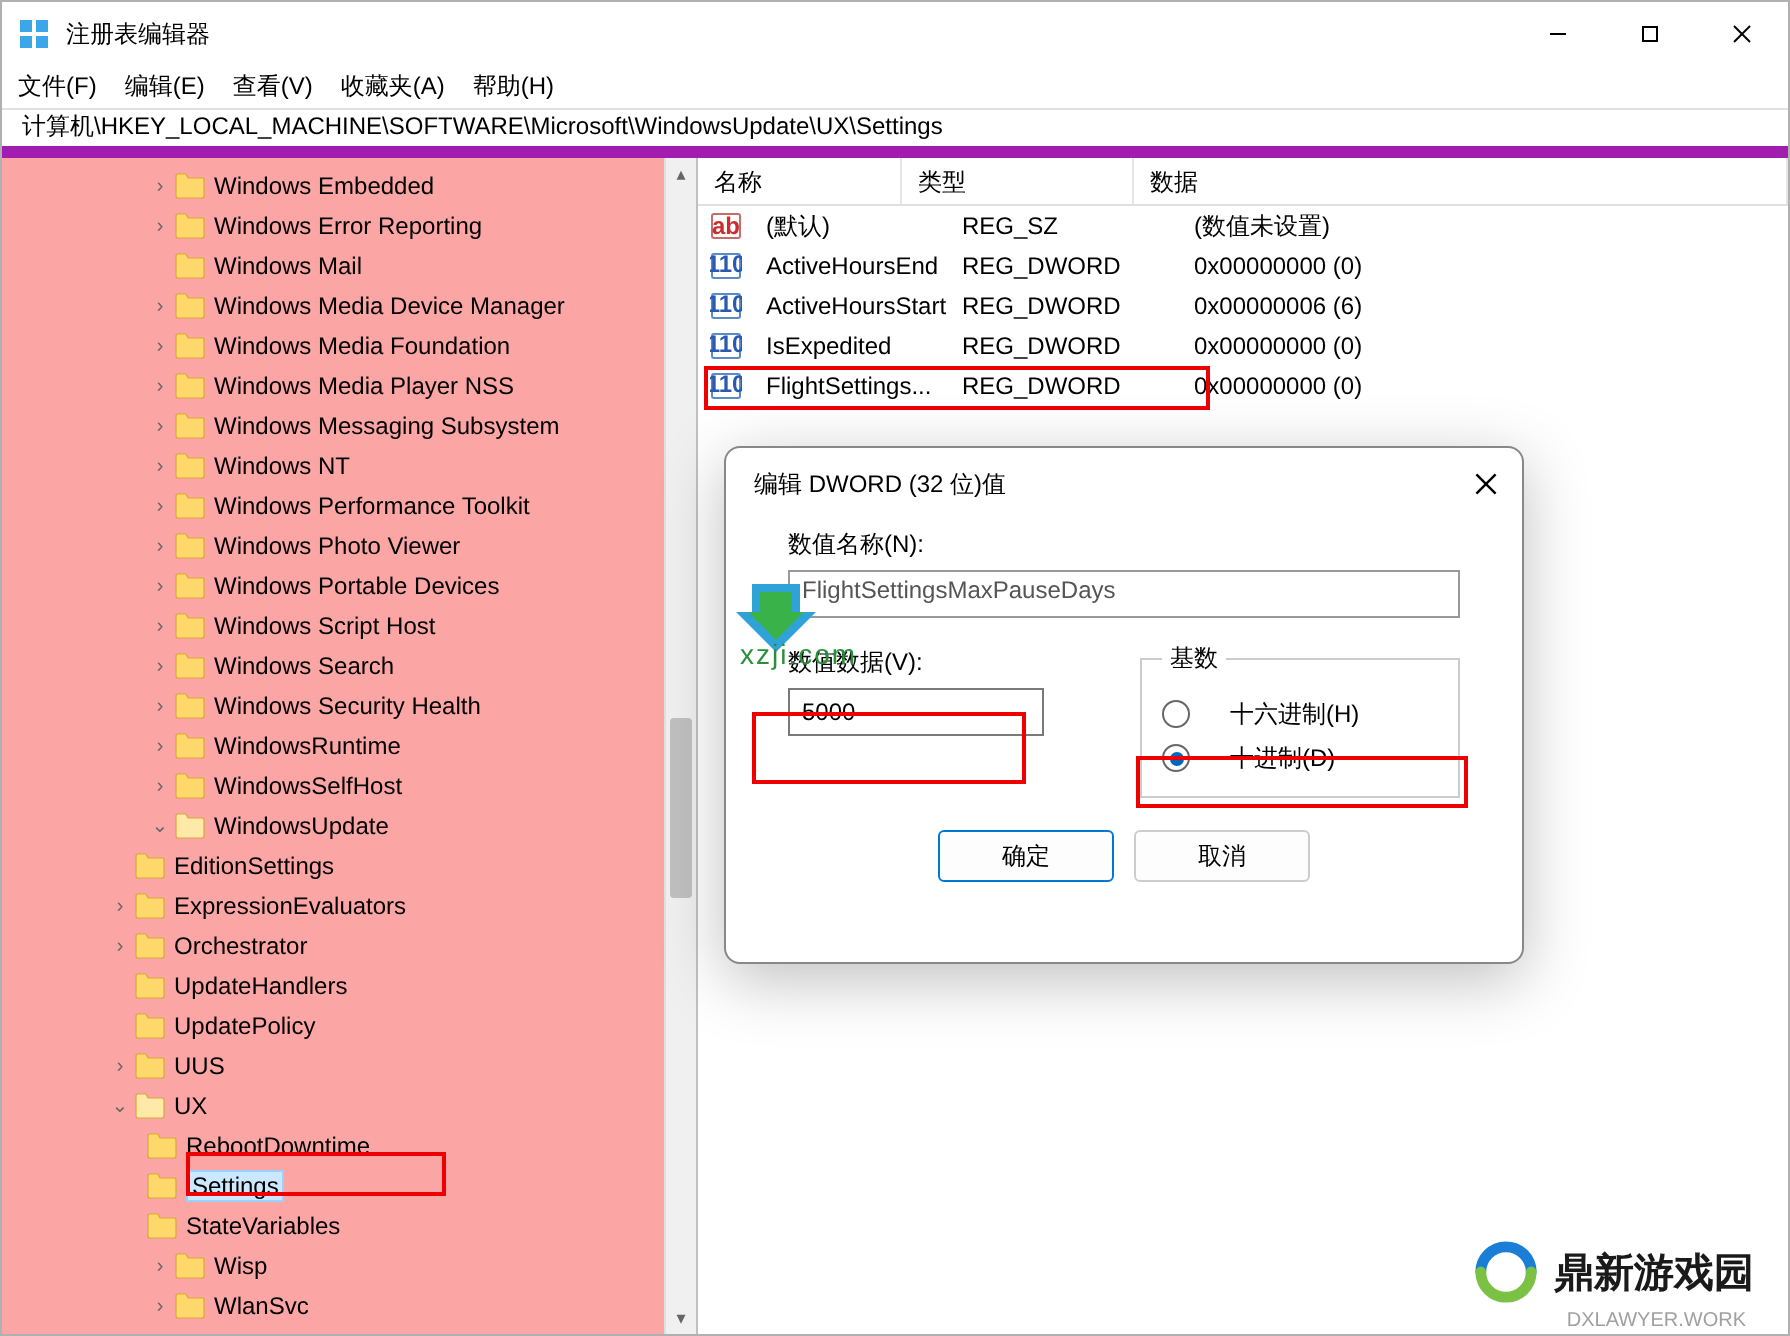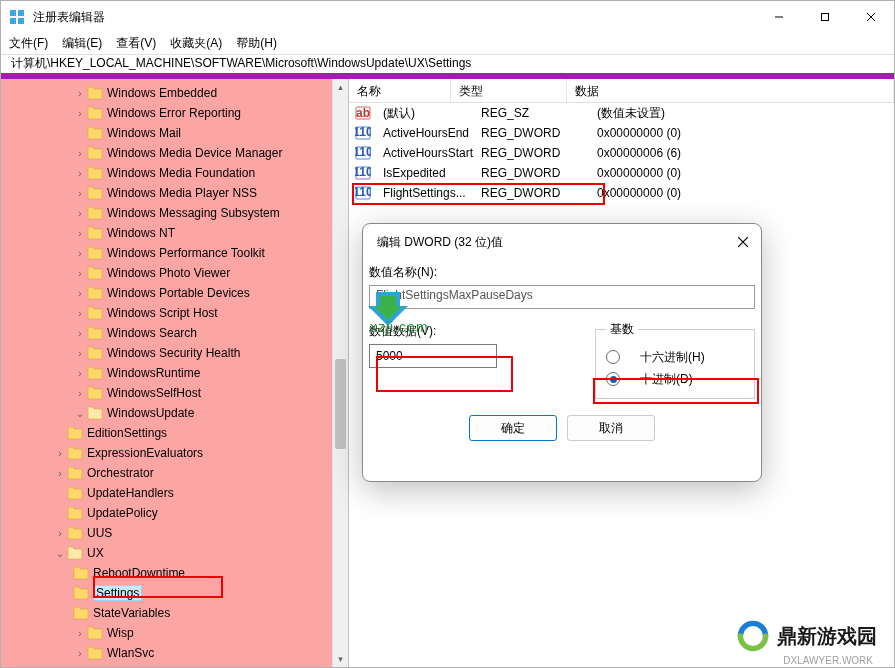--- a/index.html
+++ b/index.html
@@ -36,21 +36,21 @@
 .col-data{flex:1}
 .list-row{height:20px;display:flex;align-items:center}
 .list-row .cell{padding:0 8px;font-size:12px;overflow:hidden;white-space:nowrap}
 .list-row .vicon{width:16px;height:16px;margin-left:6px;margin-right:4px;flex-shrink:0}
 .list-row .cname{width:98px}
 .list-row .ctype{width:116px}
 .list-row .cdata{flex:1}
 .dialog{position:absolute;left:362px;top:223px;width:400px;height:259px;background:#fff;border:1px solid #888;border-radius:8px;box-shadow:0 8px 32px rgba(0,0,0,0.25)}
 .dlg-title{height:36px;display:flex;align-items:center;padding:16px 14px;font-size:12px}
 .dlg-close{width:36px;height:36px;display:flex;align-items:center;justify-content:center;position:absolute;right:0;top:0}
-.dlg-body{padding:0 6px}
+.dlg-body{padding:0 31px}
 .dlg-label{font-size:12px;margin-top:4px;margin-bottom:4px}
 .dlg-field{width:100%;height:24px;border:1px solid #999;padding:2px 6px;font-size:12px;background:#fff;margin-bottom:10px}
 .dlg-row{display:flex;gap:20px}
 .dlg-left{flex:1}
 .dlg-input{width:128px;height:24px;border:1px solid #7a7a7a;padding:2px 6px;font-size:12px}
 .fieldset{border:1px solid #ccc;padding:8px 10px;width:160px;position:relative;margin-top:2px}
 .fieldset legend{font-size:12px;padding:0 4px}
 .radio-row{display:flex;align-items:center;gap:20px;height:22px;font-size:12px}
 .radio{width:14px;height:14px;border:1px solid #666;border-radius:50%;display:inline-flex;align-items:center;justify-content:center}
 .radio.checked::after{content:"";width:7px;height:7px;background:#0067c0;border-radius:50%}

